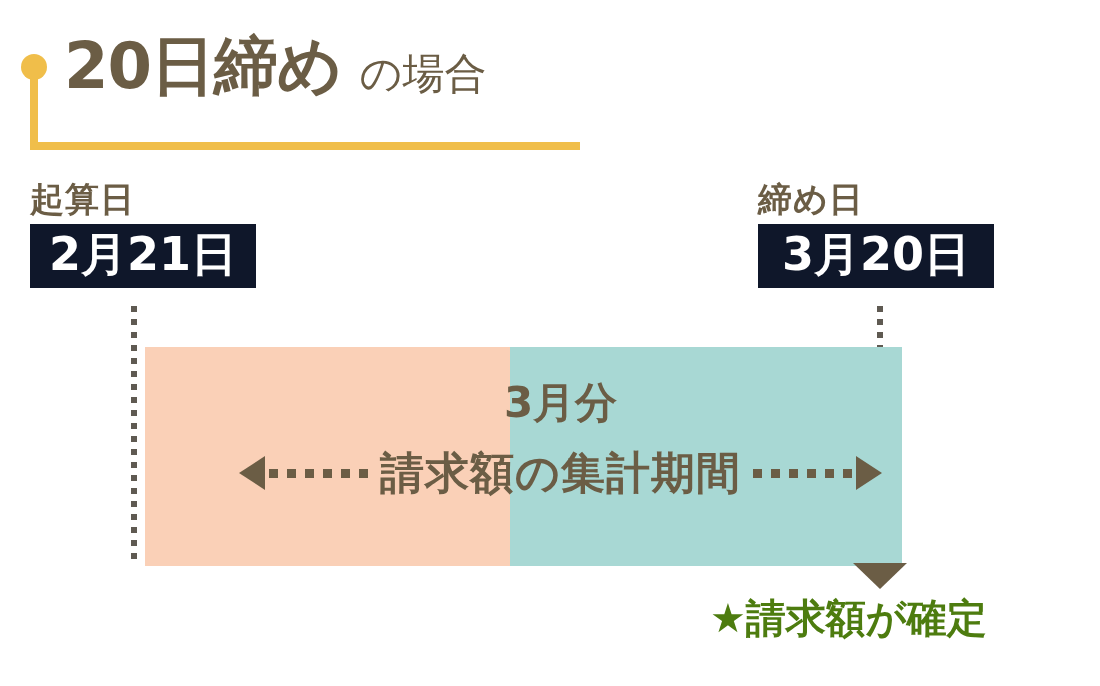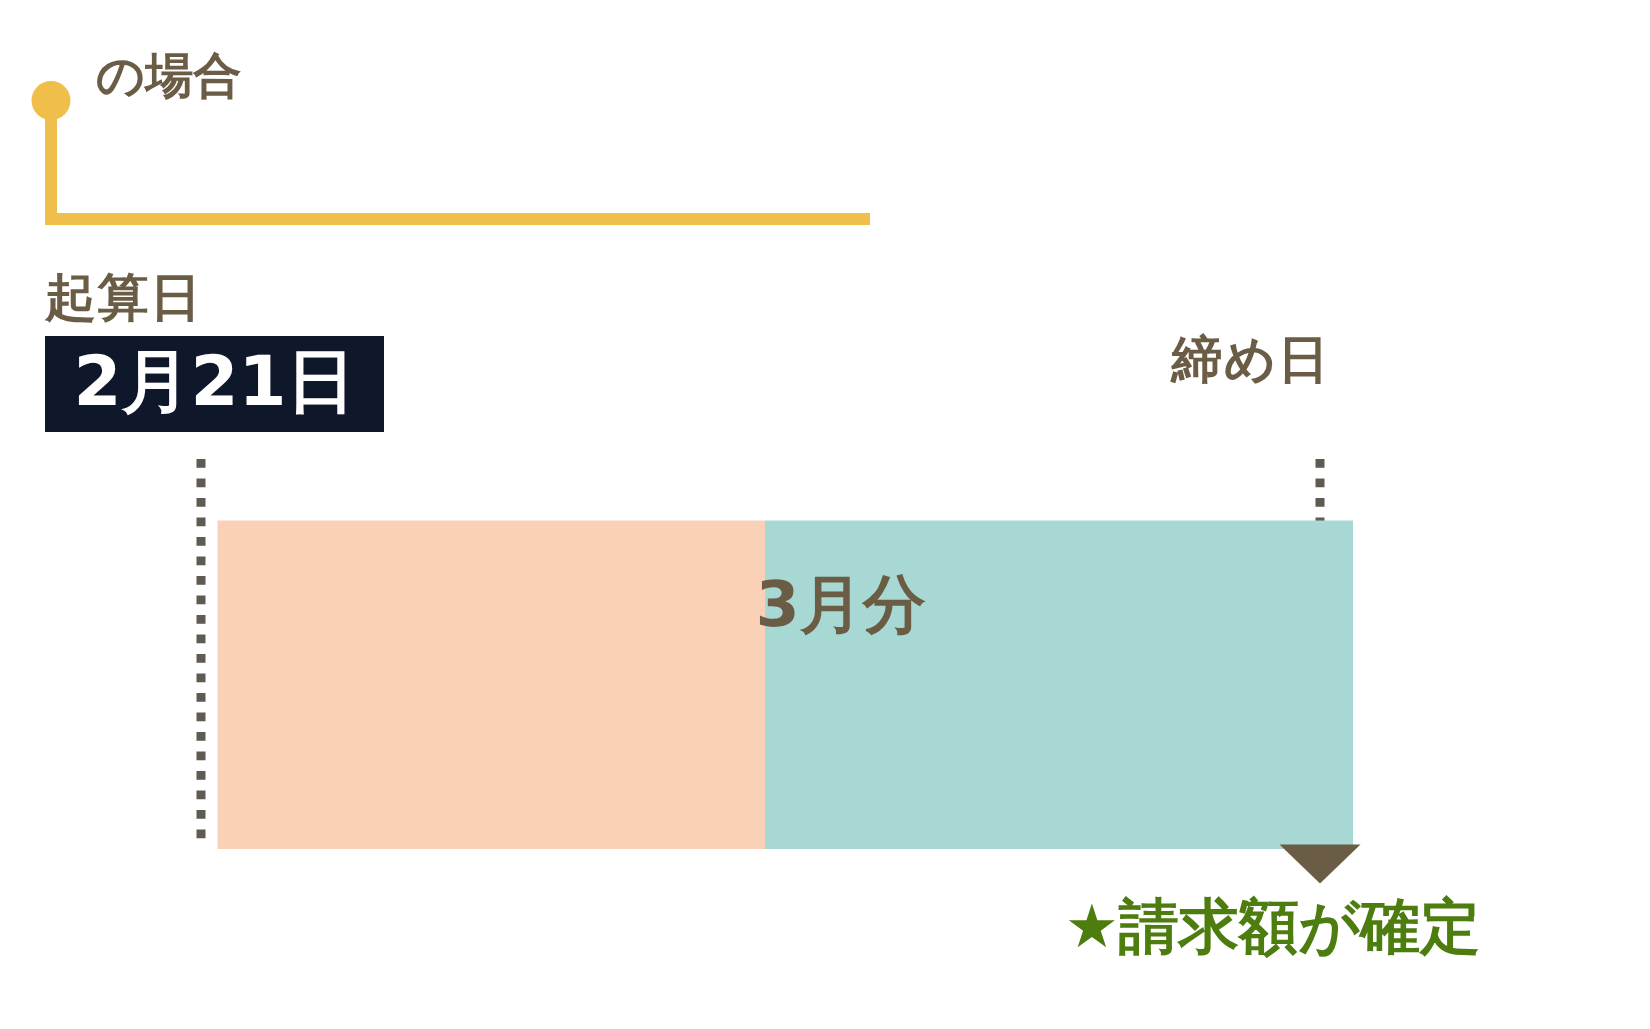--- a/index.html
+++ b/index.html
@@ -52,24 +52,24 @@
     white-space: nowrap;
   }
   #page-title .main {
     font-size: 64px;
     font-weight: bold;
     letter-spacing: -1px;
     color: #6b5d45;
     line-height: 1;
   }
   #page-title .sub {
-    font-size: 32px;
-    font-weight: bold;
-    color: #6b5d45;
-    margin-left: 0;
+    font-size: 42px;
+    font-weight: normal;
+    color: #6b5d45;
+    margin-left: 18px;
     line-height: 1;
   }
 
   
   .date-marker { position: absolute; }
   .date-marker .caption {
     font-size: 34px;
     font-weight: bold;
     color: #6b5d45;
     text-align: left;
@@ -83,21 +83,21 @@
     font-size: 46px;
     font-weight: bold;
     text-align: center;
     padding: 6px 14px 10px 14px;
     line-height: 1.05;
     letter-spacing: 0px;
     white-space: nowrap;
   }
 
   #marker-start { left: 30px; top: 182px; width: 226px; }
-  #marker-end   { left: 781px; top: 182px; width: 236px; margin-top: 41px; }
+  #marker-end   { left: 758px; top: 182px; width: 236px; }
 
   
   .guide-line {
     position: absolute;
     width: 6px;
     background-image: linear-gradient(
       to bottom,
       #5f5a52 0px, #5f5a52 6px,
       rgba(0,0,0,0) 6px, rgba(0,0,0,0) 13px
     );
@@ -206,38 +206,61 @@
   }
 </style>
 </head>
 <body>
 
 <div id="title-accent-dot"></div>
 <div id="title-accent-vline"></div>
 <div id="title-accent-hline"></div>
 
 <div id="page-title">
+  <span class="main">20日締め</span>
   <span class="sub">の場合</span>
 </div>
 
 <div class="date-marker" id="marker-start">
   <div class="caption">起算日</div>
   <div class="chip">2月21日</div>
 </div>
 
 <div class="date-marker" id="marker-end">
   <div class="caption">締め日</div>
+  <div class="chip">3月20日</div>
 </div>
 
 <div class="guide-line" id="guide-line-start"></div>
 <div class="guide-line" id="guide-line-end"></div>
 
 <div id="period-bar">
   <div id="period-segment-prev"></div>
   <div id="period-segment-curr"></div>
 </div>
 
 <div id="period-labels">
   <div id="period-month-label">3月分</div>
+  <div id="period-range-row">
+    <span class="arrow-left"></span>
+    <span class="dot-run">
+      <span class="dot"></span>
+      <span class="dot"></span>
+      <span class="dot"></span>
+      <span class="dot"></span>
+      <span class="dot"></span>
+      <span class="dot"></span>
+    </span>
+    <span id="period-range-label">請求額の集計期間</span>
+    <span class="dot-run">
+      <span class="dot"></span>
+      <span class="dot"></span>
+      <span class="dot"></span>
+      <span class="dot"></span>
+      <span class="dot"></span>
+      <span class="dot"></span>
+    </span>
+    <span class="arrow-right"></span>
+  </div>
 </div>
 
 <div id="finalize-arrow"></div>
 <div id="finalize-note">★請求額が確定</div>
 
 </body></html>

